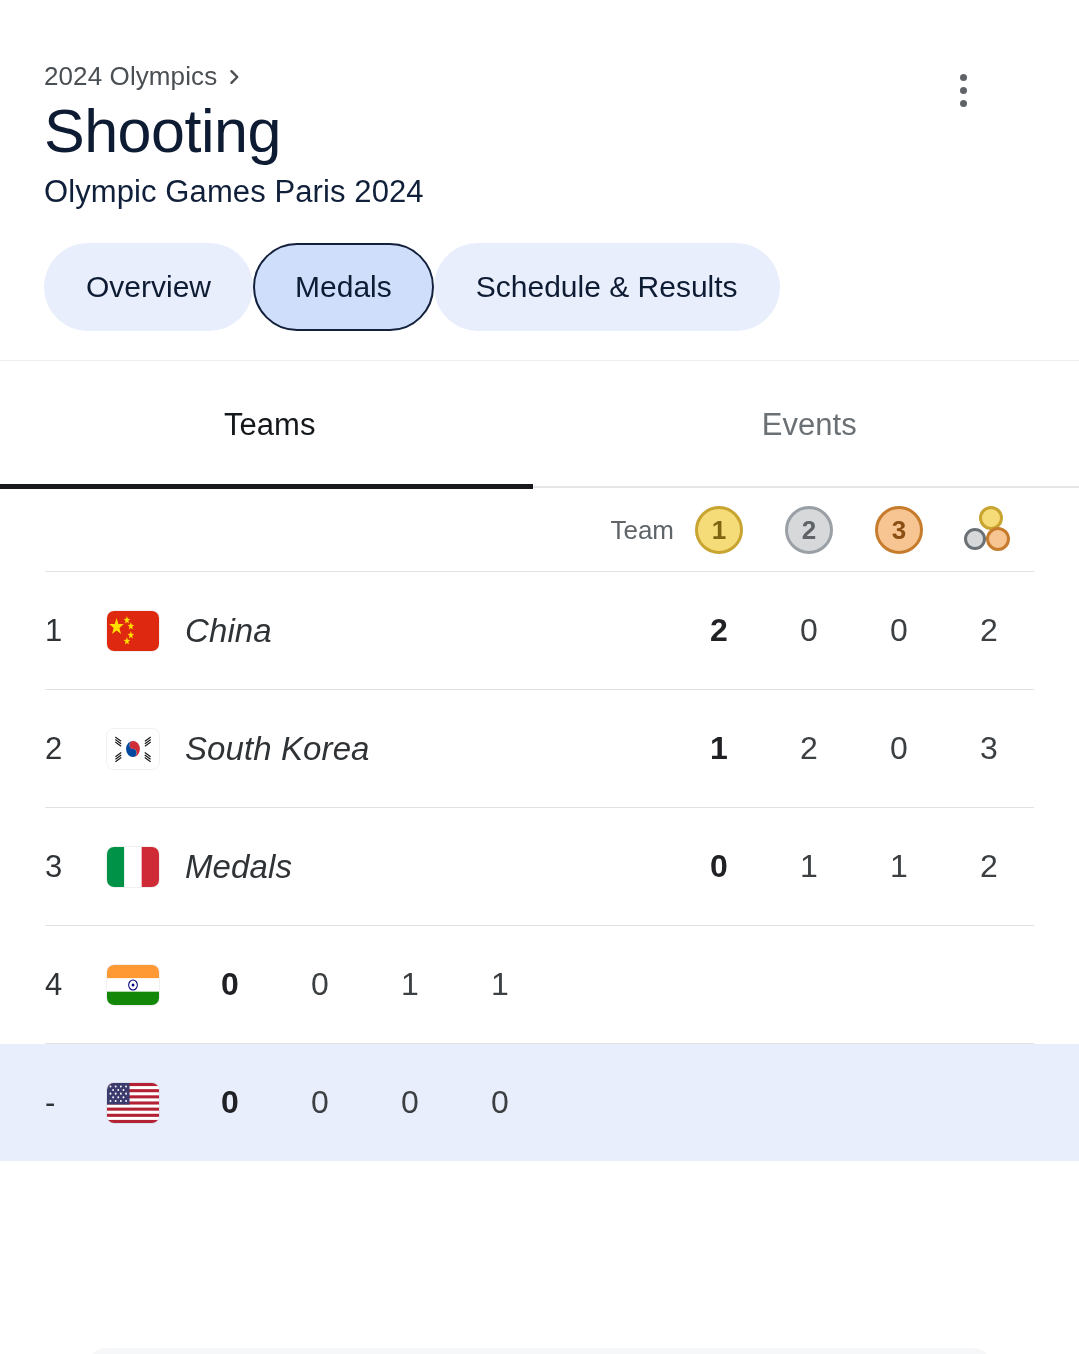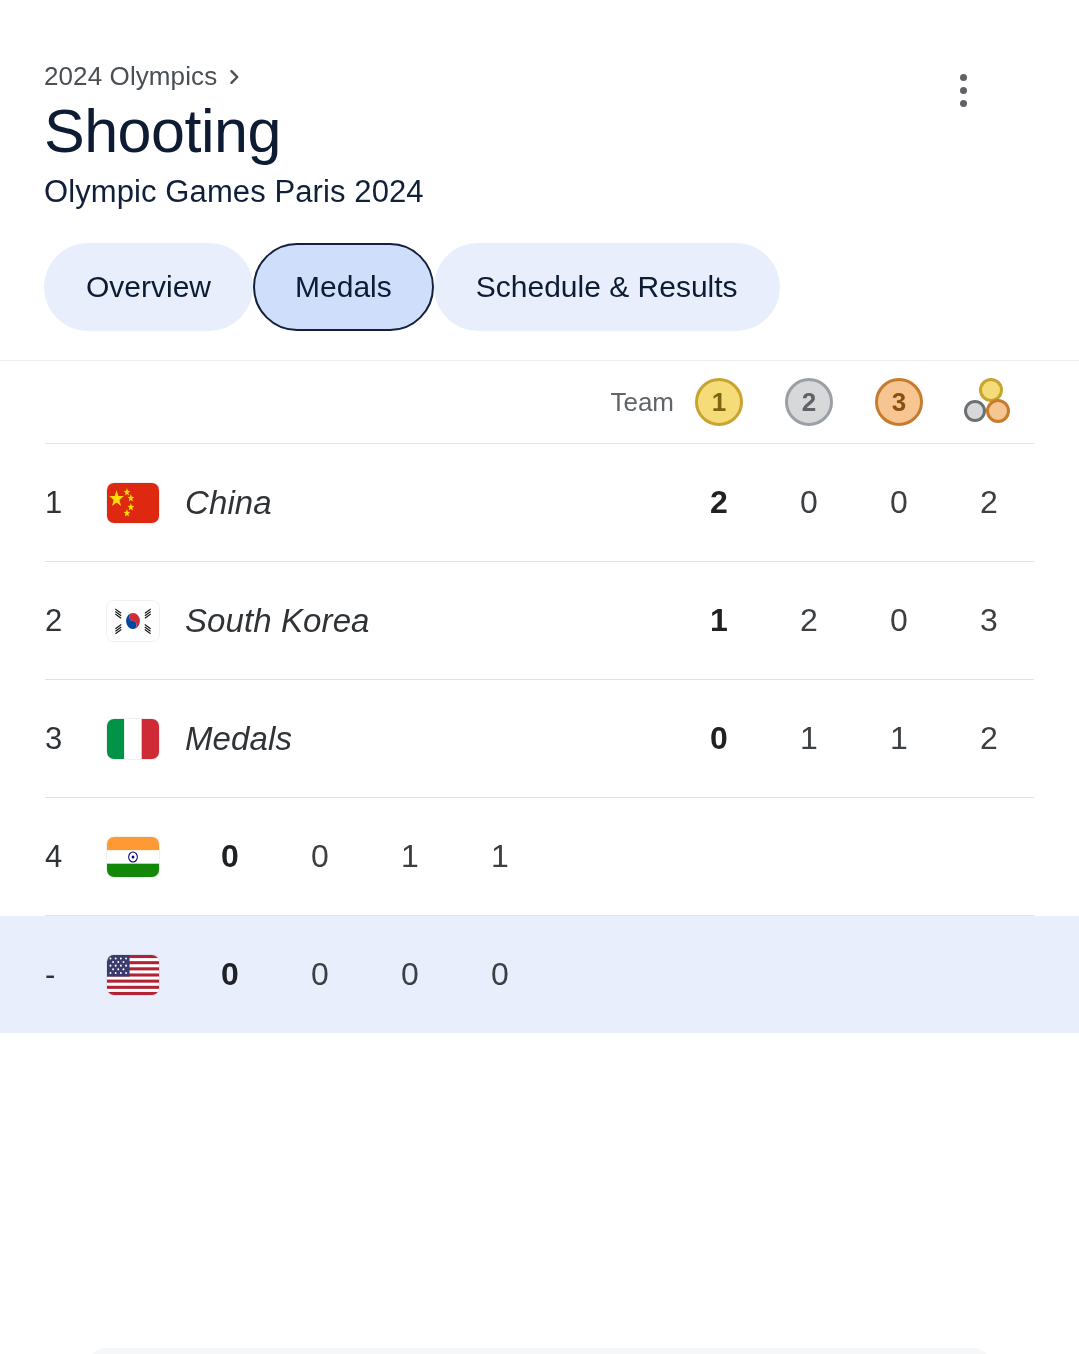--- a/index.html
+++ b/index.html
@@ -278,20 +278,30 @@
         <span>Medals</span>
       </div>
       <div class="chip">
         <span>Schedule &amp; Results</span>
       </div>
     </div>
   </div>
 
   <div class="divider-full"></div>
 
+  <div class="tabs">
+    <div class="tab active">
+      <span>Teams</span>
+    </div>
+    <div class="tab">
+      <span>Events</span>
+    </div>
+    <div class="tabs-baseline"></div>
+    <div class="tab-underline"></div>
+  </div>
 
   <div class="table">
 
     <div class="thead">
       <div class="th-team">Team</div>
 
       <div class="th-medal">
         <span class="medal-icon medal-gold">
           <span>1</span>
         </span>

